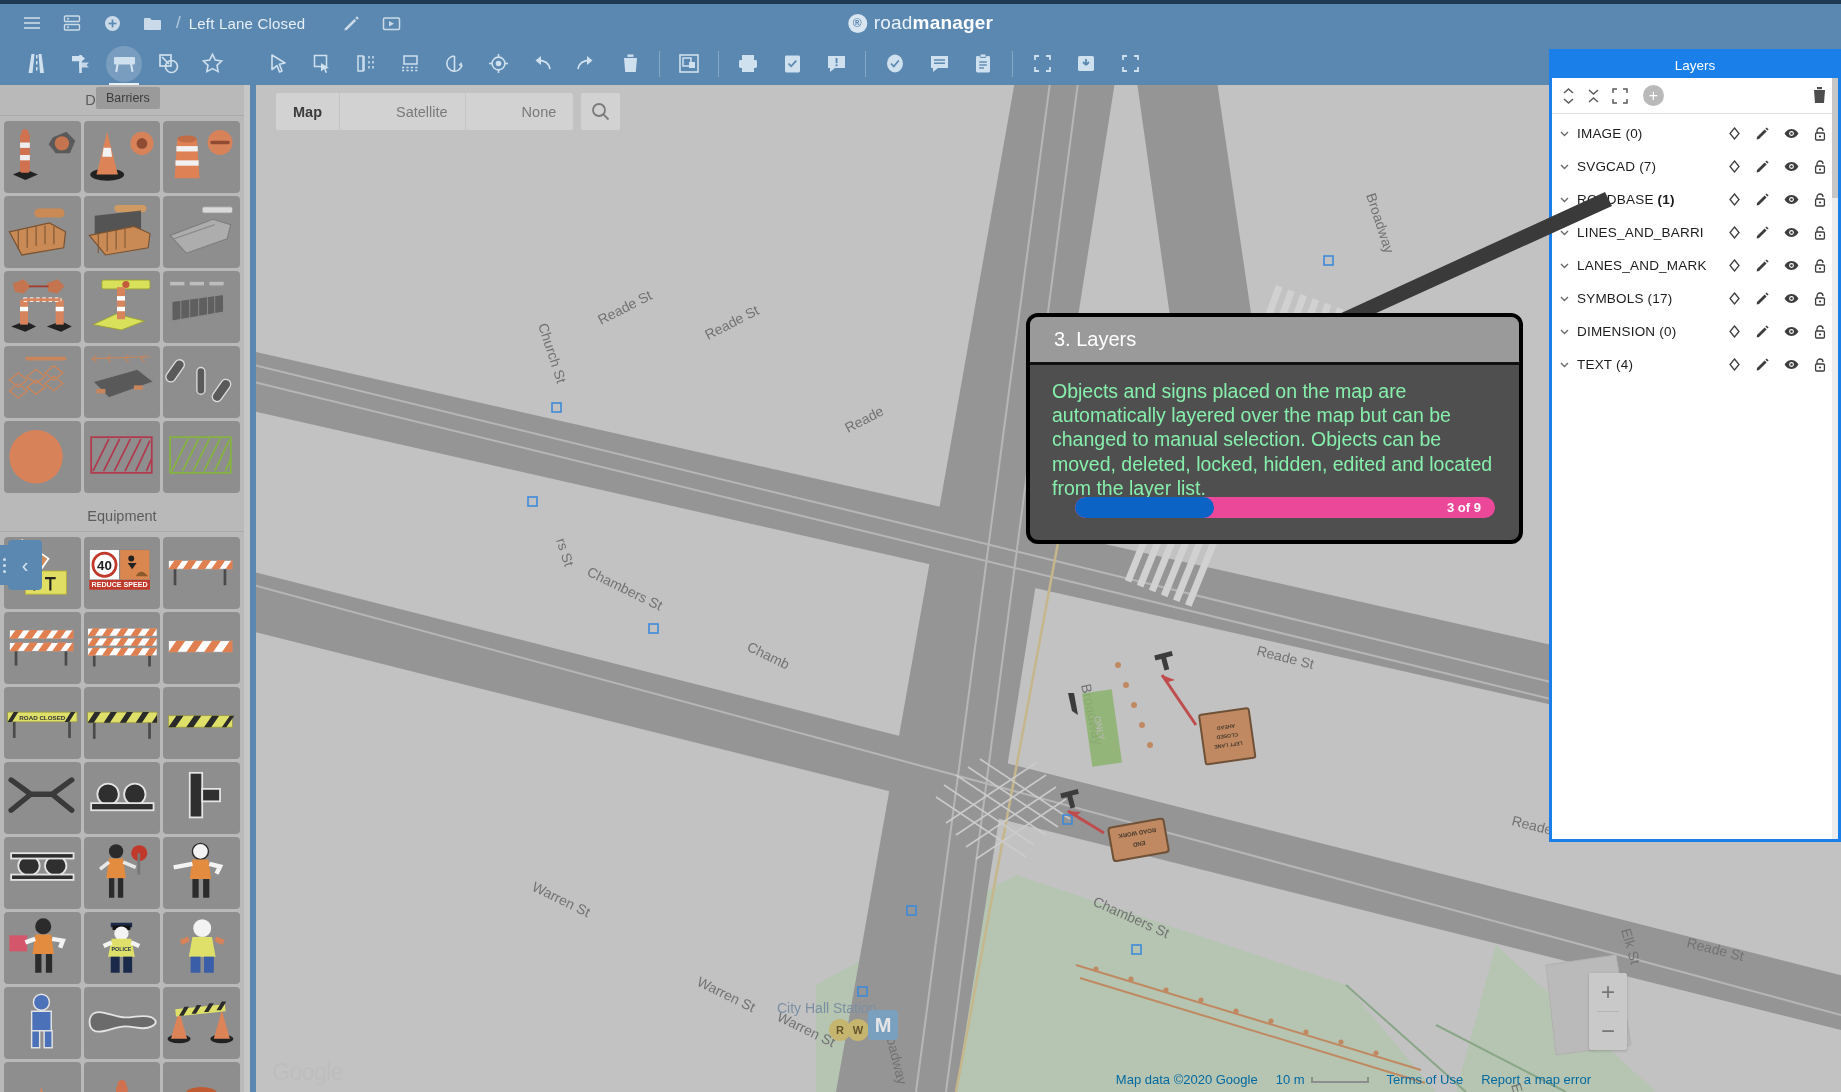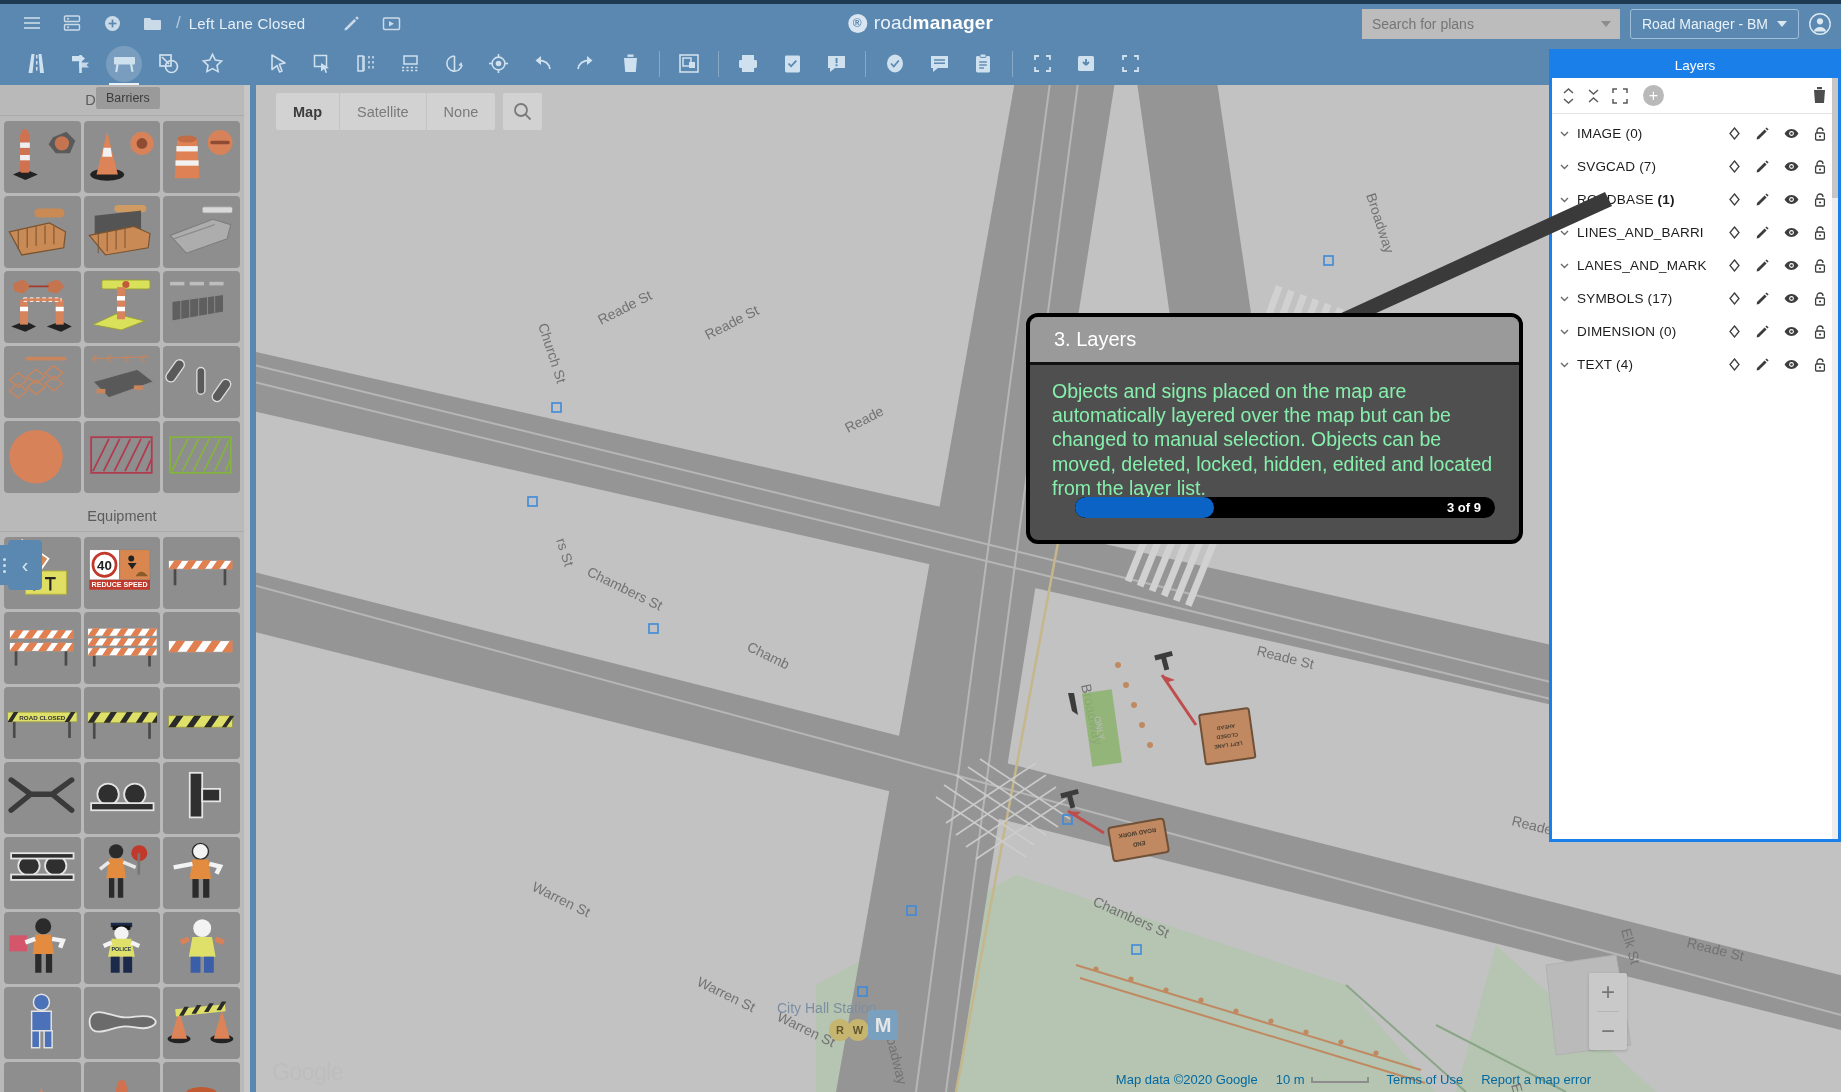--- a/index.html
+++ b/index.html
@@ -134,21 +134,21 @@
     background: #cfcfcf; overflow: hidden;
   }
   .left-blue-strip {
     position: absolute; left: 250px; top: 85px; width: 6px; bottom: 0;
     background: #5b88b0;
   }
   .maptypes {
     position: absolute; left: 20px; top: 8px; z-index: 14;
     display: flex; gap: 8px;
   }
-  .mt-group { display: flex; background: #d2d2d2; border-radius: 2px; overflow: hidden; }
+  .mt-group { display: flex; background: #d2d2d2; border-radius: 2px; overflow: hidden; gap: 39px; }
   .mt-btn {
     padding: 9px 17px; font-size: 14.5px; color: #7a7a7a;
     background: transparent; border: none; font-family: "Liberation Sans", sans-serif;
     border-right: 1px solid #c4c4c4;
   }
   .mt-btn:last-child { border-right: none; }
   .mt-btn.sel { color: #3c3c3c; font-weight: 700; }
   .mt-search {
     width: 39px; height: 37px; background: #d2d2d2; border-radius: 2px;
     display: flex; align-items: center; justify-content: center; color: #7a7a7a;
@@ -219,21 +219,21 @@
   .popup-head {
     height: 48px; background: #9a9a9a; border-bottom: 3px solid #111;
     display: flex; align-items: center; padding: 0 24px;
     color: #fff; font-size: 20px;
   }
   .popup-body {
     padding: 14px 22px 0 22px; color: #86efac; font-size: 19.5px; line-height: 1.24;
   }
   .popup-progress {
     position: absolute; left: 45px; right: 24px; bottom: 22px; height: 21px;
-    background: #000000; border-radius: 11px; overflow: hidden;
+    background: #ec4899; border-radius: 11px; overflow: hidden;
     display: flex; align-items: center;
   }
   .pp-fill { position: absolute; left: 0; top: 0; bottom: 0; background: #0b63c5; border-radius: 11px; }
   .pp-label {
     position: absolute; right: 14px; top: 0; bottom: 0;
     display: flex; align-items: center; color: #fff; font-size: 13px; font-weight: 700;
   }
   .popup-pointer {
     position: absolute; z-index: 39; left: 1300px; top: 192px;
   }
@@ -331,37 +331,20 @@
           <rect x="1.5" y="3" width="16" height="11.5" rx="1.2" fill="none" stroke="currentColor" stroke-width="1.5"></rect>
           <path d="M7 6l5 2.8L7 11.5z" fill="currentColor"></path>
         </svg>
     </div>
 
     <div class="brand">
       <span class="brand-dot">®</span>
       <span><span class="light">road</span><b>manager</b></span>
     </div>
 
-    <div class="right-head">
-      <div class="search-wrap">
-        <input class="searchbox" placeholder="Search for plans" style="">
-        <span class="search-caret"></span>
-      </div>
-      <button class="acct-btn">
-        <span>Road Manager - BM</span>
-        <span class="acct-caret"></span>
-      </button>
-      <span class="avatar-ic">
-        <svg width="22" height="22" viewBox="0 0 22 22">
-            <circle cx="11" cy="11" r="10.2" fill="none" stroke="currentColor" stroke-width="1.4"></circle>
-            <circle cx="11" cy="8.3" r="3.1" fill="currentColor"></circle>
-            <path d="M4.7 18.6a6.6 6.6 0 0112.6 0" fill="currentColor"></path>
-          </svg>
-      </span>
-    </div>
   </div>
 
   <div class="toolbar">
     <div class="tool">
       <svg width="23" height="23" viewBox="0 0 23 23">
           <g fill="currentColor">
             <path d="M6.5 2h3l-2 19h-4z"></path>
             <path d="M13.5 2h3l2.5 19h-4z"></path>
             <rect x="11" y="3" width="1.5" height="3.5"></rect>
             <rect x="11" y="9" width="1.5" height="3.5"></rect>

